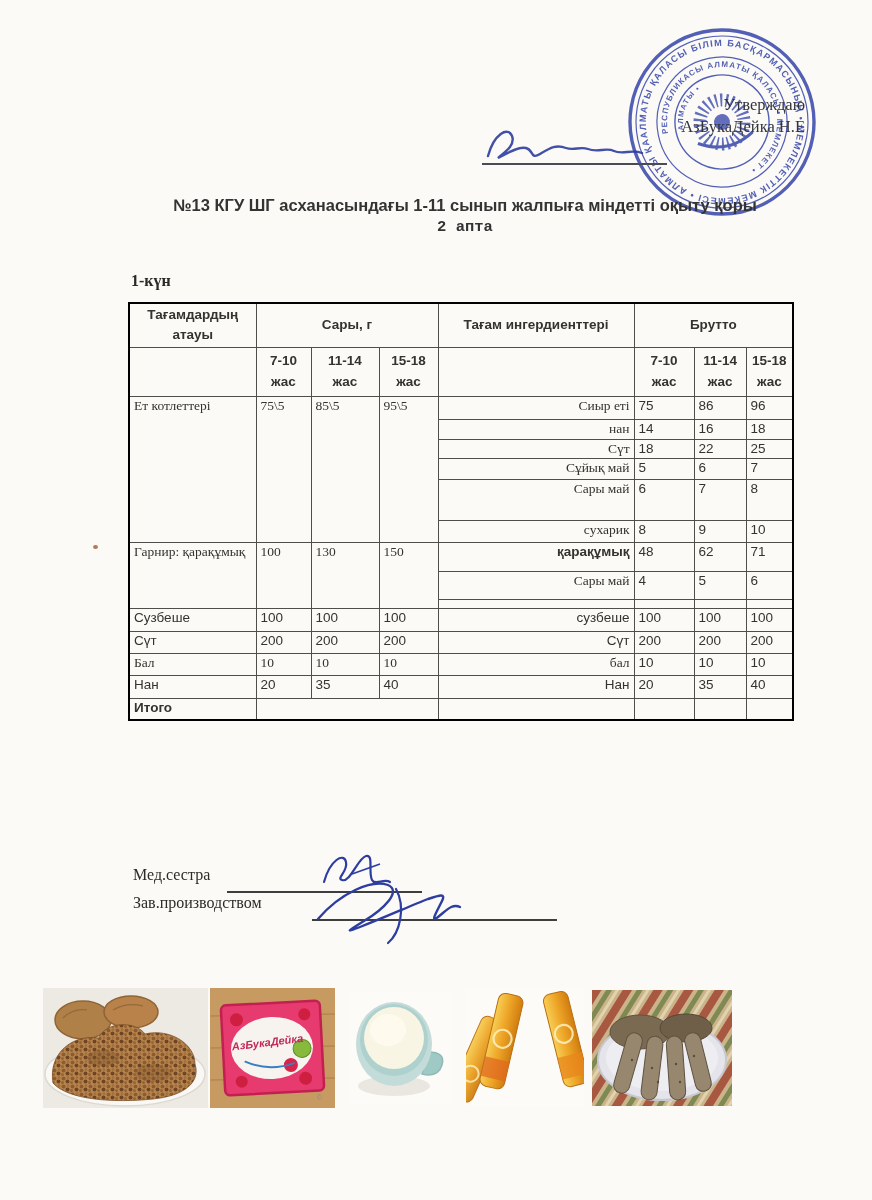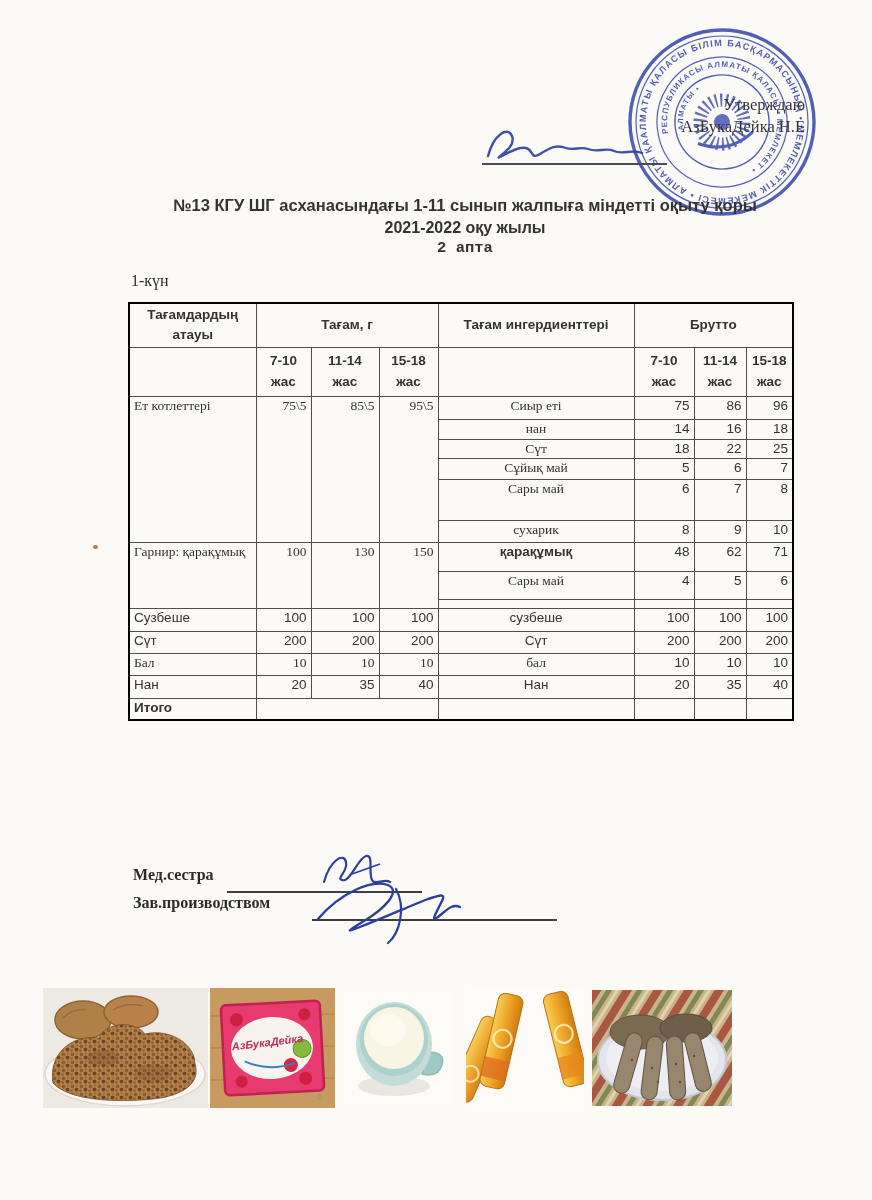--- a/index.html
+++ b/index.html
@@ -18,41 +18,41 @@
   .approval-line { position:absolute; left:482px; top:163px; width:185px; height:2px; background:#4b4b56; }
   .stamp { position:absolute; left:620px; top:22px; width:204px; height:200px; mix-blend-mode:multiply; }
   .appr-sign { position:absolute; left:478px; top:120px; width:200px; height:52px; }
 
   
   .title { position:absolute; left:98px; top:195px; width:734px; text-align:center;
     font-weight:bold; font-size:16.5px; line-height:21.5px; color:#333; }
   .title .l3 { font-size:16px; }
   .title .l4 { font-family:Liberation Mono, monospace; font-size:15.5px; }
   .day-label { position:absolute; left:131px; top:272px; font-family:"Liberation Serif", serif;
-    font-weight:normal; font-size:16px; color:#2b2a28; }
+    font-weight:bold; font-size:16px; color:#2b2a28; }
 
   
   table.menu { position:absolute; left:128px; top:302px; width:665px;
     border-collapse:collapse; table-layout:fixed; font-size:13.5px; color:#35332f;
     border:2px solid #000000; }
   table.menu th, table.menu td { border:1px solid #504e48; padding:1px 4px; vertical-align:top; overflow:hidden; }
   table.menu th { font-weight:bold; text-align:center; vertical-align:middle; line-height:1.5; font-size:13.5px; }
   th.ing-h { text-align:left; padding-left:16px; vertical-align:middle; }
   td.dish { text-align:left; padding-left:5px; }
-  td.ing  { text-align:center; padding-left:6px; }
-  td.num  { text-align:right; }
+  td.ing  { text-align:right; padding-left:6px; }
+  td.num  { text-align:left; }
   td.bold { font-weight:bold; }
   .h39{height:39px}.h49{height:49px}.h23{height:23px}.h20{height:20px}.h19{height:19px}
   .h21{height:21px}.h41{height:41px}.h22{height:22px}.h29{height:29px}.h28{height:28px}.h9{height:9px}
 
   .red-dot { position:absolute; left:93px; top:545px; width:5px; height:4px;
     background:#a8642f; border-radius:50%; opacity:.85; }
 
   
-  .sig-label { position:absolute; font-family:"Liberation Serif", serif; font-weight:bold;
+  .sig-label { position:absolute; font-family:"Liberation Serif", serif; font-weight:normal;
     font-size:16px; color:#2c2b29; }
   .med-label { left:133px; top:866px; }
   .zav-label { left:133px; top:894px; }
   .med-line { position:absolute; left:227px; top:891px; width:195px; height:2px; background:#3e3e3e; }
   .zav-line { position:absolute; left:312px; top:919px; width:245px; height:2px; background:#3e3e3e; }
   .med-sign { position:absolute; left:296px; top:843px; width:110px; height:52px; }
   .zav-sign { position:absolute; left:300px; top:866px; width:175px; height:84px; }
 
   
   .photo { position:absolute; }
@@ -97,40 +97,39 @@
 </svg>
 <div class="approval-line"></div>
 
 <div class="approval">
   <div>Утверждаю</div>
   <div>АзБукаДейка Н.Е</div>
 </div>
 
 <div class="title">
   <div>№13 КГУ ШГ асханасындағы 1-11 сынып жалпыға міндетті оқыту қоры</div>
-  <div class="l3">2021-2022 оқу жылы</div>
   <div class="l4">2 апта</div>
 </div>
 <div class="day-label">1-күн</div>
 
 <table class="menu">
   <colgroup>
     <col style="width:127px">
       <col style="width:55px">
       <col style="width:68px">
       <col style="width:59px">
     <col style="width:196px">
       <col style="width:60px">
       <col style="width:52px">
       <col style="width:47px">
   </colgroup>
   <tbody>
       <tr class="h39">
     <th>Тағамдардың атауы</th>
-    <th colspan="3">Тағам, г</th>
+    <th colspan="3">Сары, г</th>
     <th class="ing-h">Тағам ингердиенттері</th>
     <th colspan="3">Брутто</th>
   </tr>
   <tr class="h49">
     <th></th>
     <th>7-10 жас</th>
     <th>11-14 жас</th>
     <th>15-18 жас</th>
     <th></th>
     <th>7-10 жас</th>

